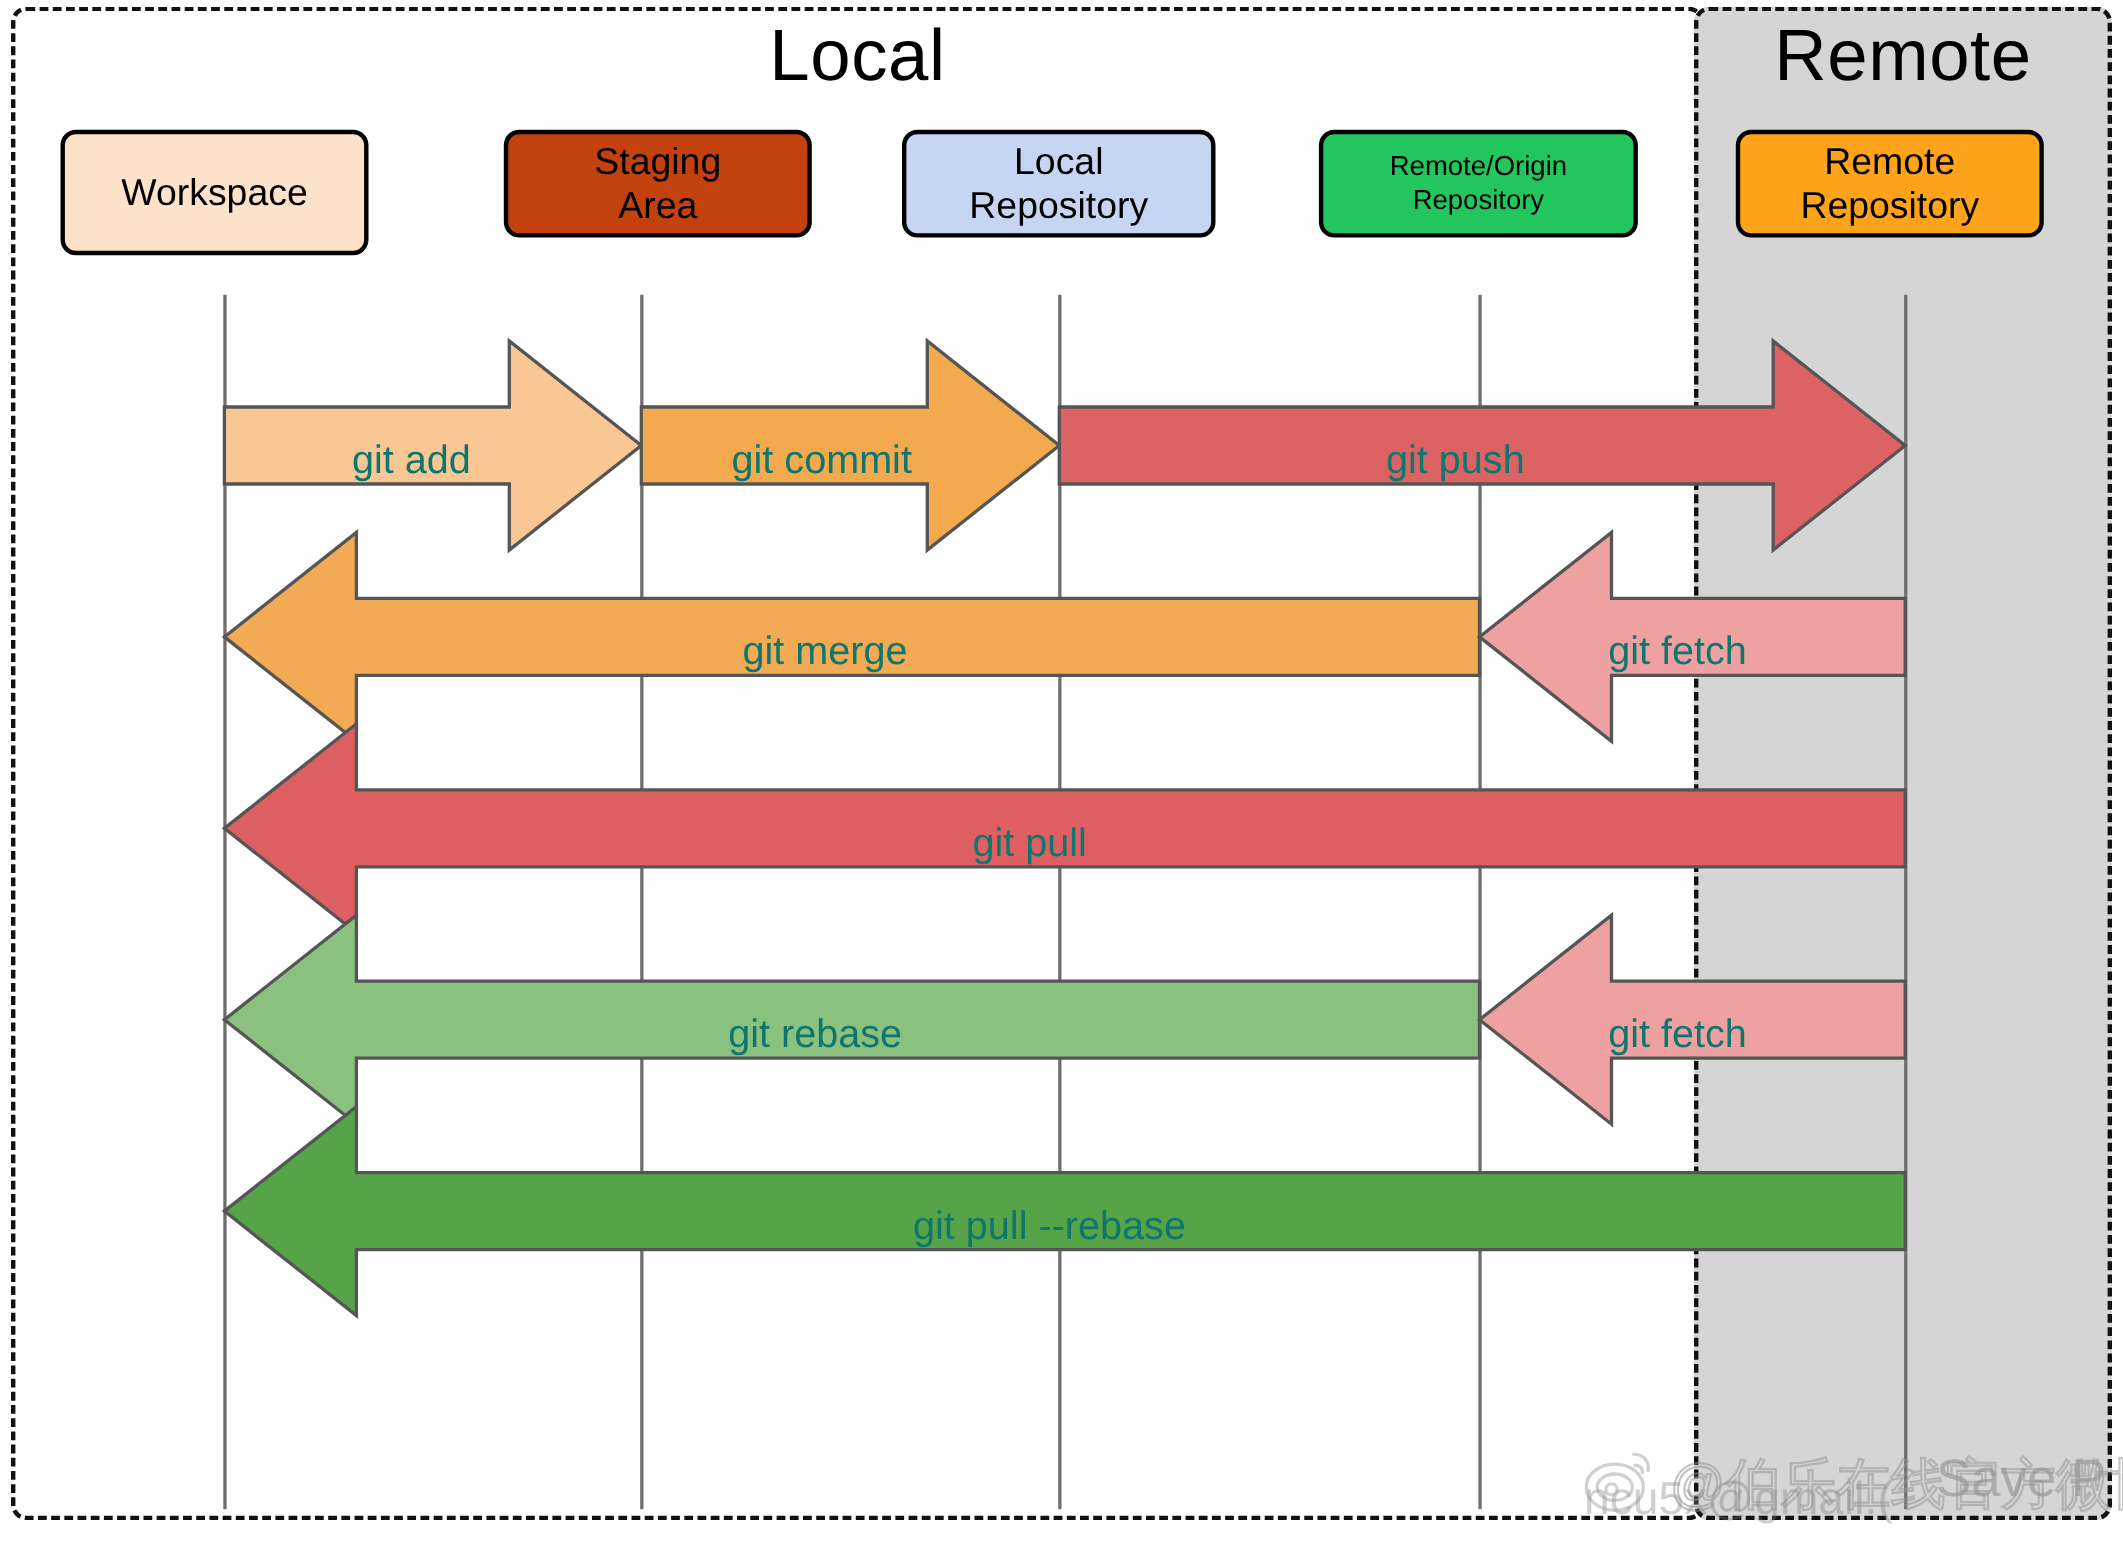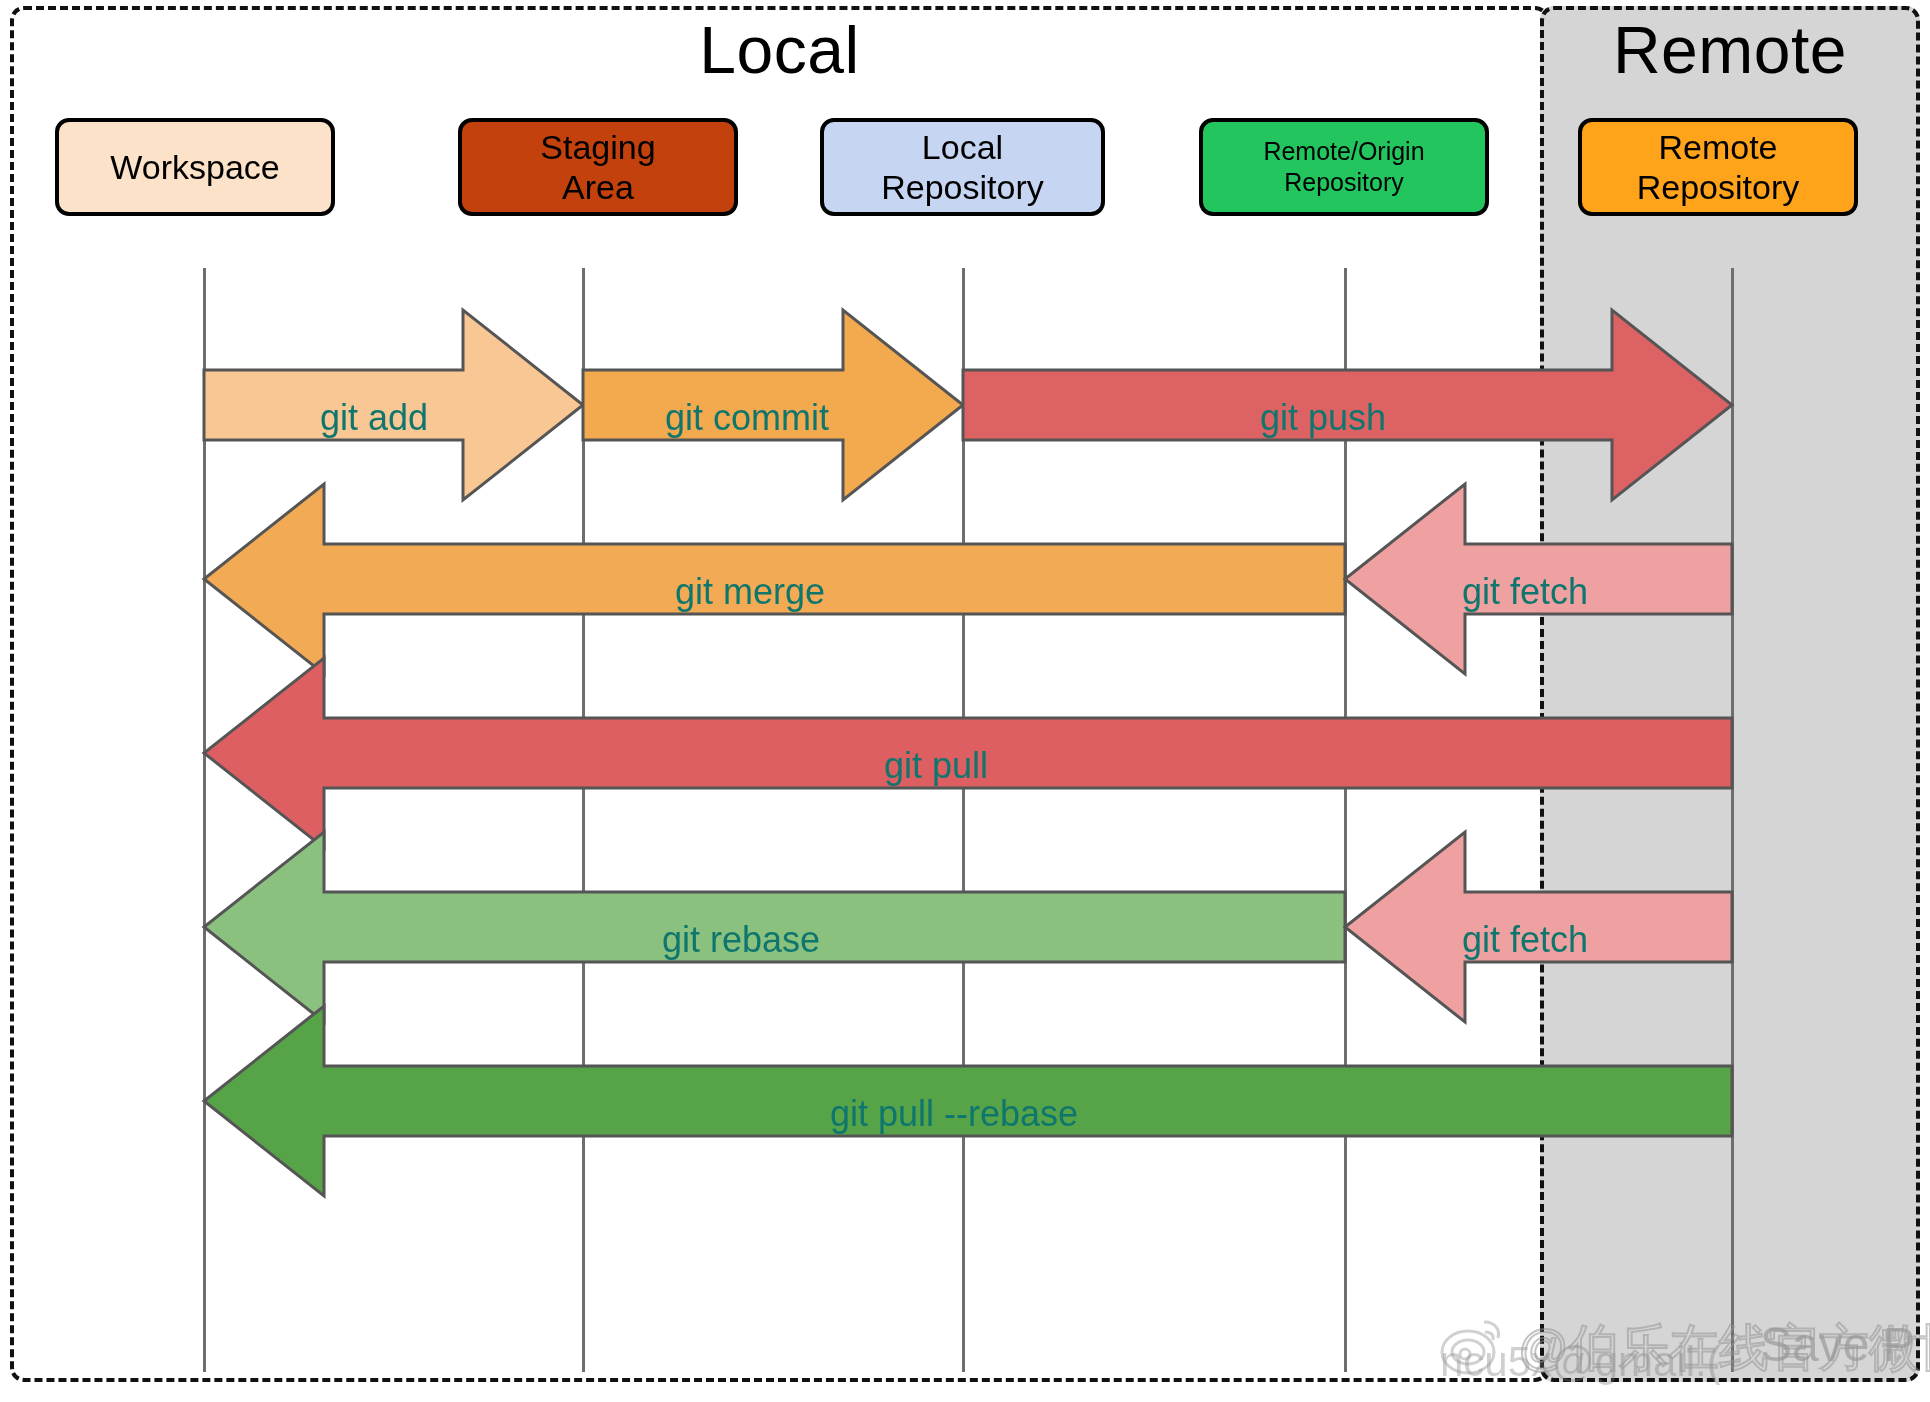--- a/index.html
+++ b/index.html
@@ -215,21 +215,21 @@
           <polygon points="391,64 124,64 124,4 4,99 124,194 124,134 391,134" fill="#efa1a1" stroke="#555555" stroke-width="3" stroke-linejoin="miter"></polygon>
         </svg>
       </div>
       <div class="arrow-label" style="left: 1462px; top: 919px;">git fetch</div>
       <div class="arrow" style="left: 200px; top: 1002px;">
         <svg width="1536" height="198">
           <polygon points="1532,64 124,64 124,4 4,99 124,194 124,134 1532,134" fill="#56a348" stroke="#555555" stroke-width="3" stroke-linejoin="miter"></polygon>
         </svg>
       </div>
       <div class="arrow-label" style="left: 790px; top: 1093px; margin-left: 40px;">git pull --rebase</div>
-      <div class="node" style="left: 55px; top: 118px; width: 280px; height: 98px; background: rgb(251, 226, 200);">Workspace</div>
+      <div class="node" style="left: 55px; top: 118px; width: 280px; height: 114px; background: rgb(251, 226, 200);">Workspace</div>
       <div class="node" style="left: 458px; top: 118px; width: 280px; height: 98px; background: #c2410c;">Staging
 Area</div>
       <div class="node" style="left: 820px; top: 118px; width: 285px; height: 98px; background: rgb(198, 214, 242);">Local
 Repository</div>
       <div class="node small" style="left: 1199px; top: 118px; width: 290px; height: 98px; background: #22c55e;">Remote/Origin
 Repository</div>
       <div class="node" style="left: 1578px; top: 118px; width: 280px; height: 98px; background: rgb(255, 163, 26);">Remote
 Repository</div>
     </div>
 

